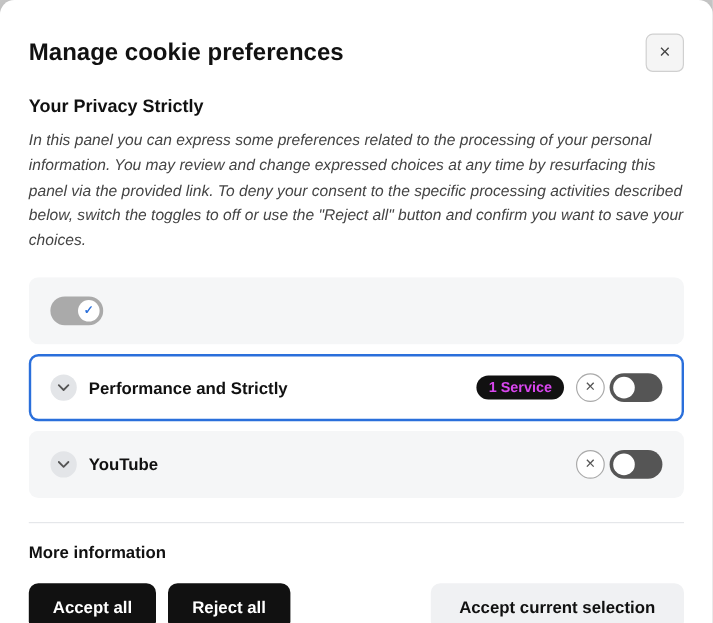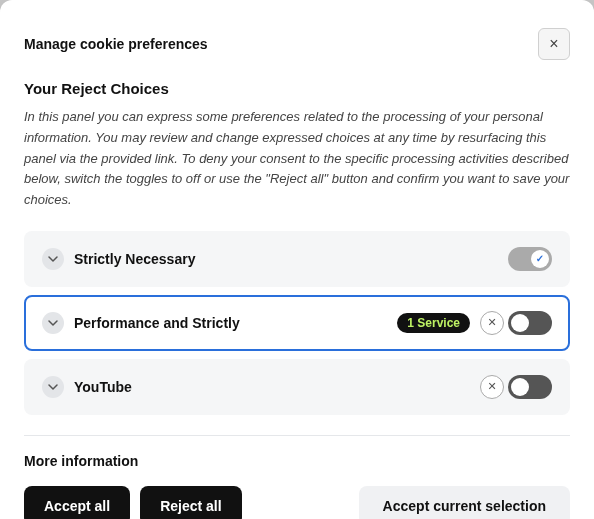--- a/index.html
+++ b/index.html
@@ -23,21 +23,21 @@
       flex-direction: column;
       gap: 0;
     }
     .modal-header {
       display: flex;
       align-items: center;
       justify-content: space-between;
       margin-bottom: 20px;
     }
     .modal-title {
-      font-size: 14px;
+      font-size: 20px;
       font-weight: 700;
       color: #111;
     }
     .close-btn {
       width: 32px;
       height: 32px;
       border-radius: 6px;
       border: 1.5px solid #d0d0d0;
       background: #f5f5f5;
       cursor: pointer;
@@ -106,21 +106,21 @@
       font-weight: 700;
       color: #111;
     }
     .category-right {
       display: flex;
       align-items: center;
       gap: 10px;
     }
     .service-badge {
       background: #111;
-      color: #bef264;
+      color: #d946ef;
       border-radius: 20px;
       padding: 3px 10px;
       font-size: 12px;
       font-weight: 600;
     }
     .toggle-container {
       display: flex;
       align-items: center;
       gap: 4px;
     }
@@ -232,35 +232,27 @@
 <body>
 
 <div class="modal">
 
   <div class="modal-header">
     <span class="modal-title">Manage cookie preferences</span>
     <button class="close-btn">×</button>
   </div>
 
   <div class="privacy-section">
-    <div class="privacy-heading">Your Reject Choices</div>
+    <div class="privacy-heading">Your Privacy Strictly</div>
     <p class="privacy-text">In this panel you can express some preferences related to the processing of your personal information. You may review and change expressed choices at any time by resurfacing this panel via the provided link. To deny your consent to the specific processing activities described below, switch the toggles to off or use the "Reject all" button and confirm you want to save your choices.</p>
   </div>
 
   <div class="categories">
 
     <div class="category-row">
-      <div class="category-left">
-        <div class="chevron-icon">
-          <svg viewBox="0 0 12 12" fill="none" xmlns="http://www.w3.org/2000/svg">
-            <path d="M2 4l4 4 4-4" stroke="#555" stroke-width="1.5" stroke-linecap="round" stroke-linejoin="round"></path>
-          </svg>
-        </div>
-        <span class="category-label">Strictly Necessary</span>
-      </div>
       <div class="category-right">
         <label class="toggle-switch">
           <input type="checkbox" checked="" disabled="" style="">
           <div class="toggle-track locked">
             <div class="toggle-thumb locked">
               <span class="check-icon" style="color:#2a6fdb;">✓</span>
             </div>
           </div>
         </label>
       </div>

